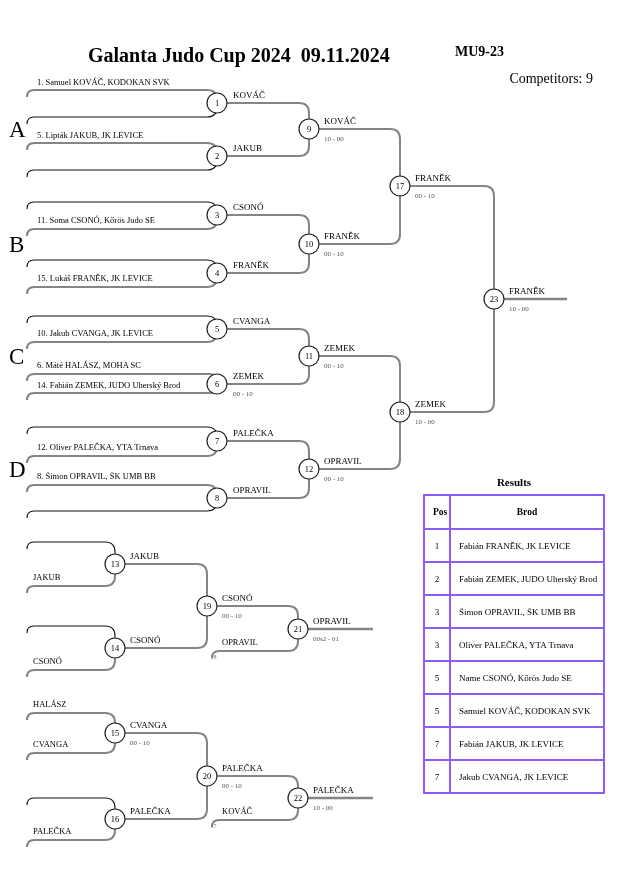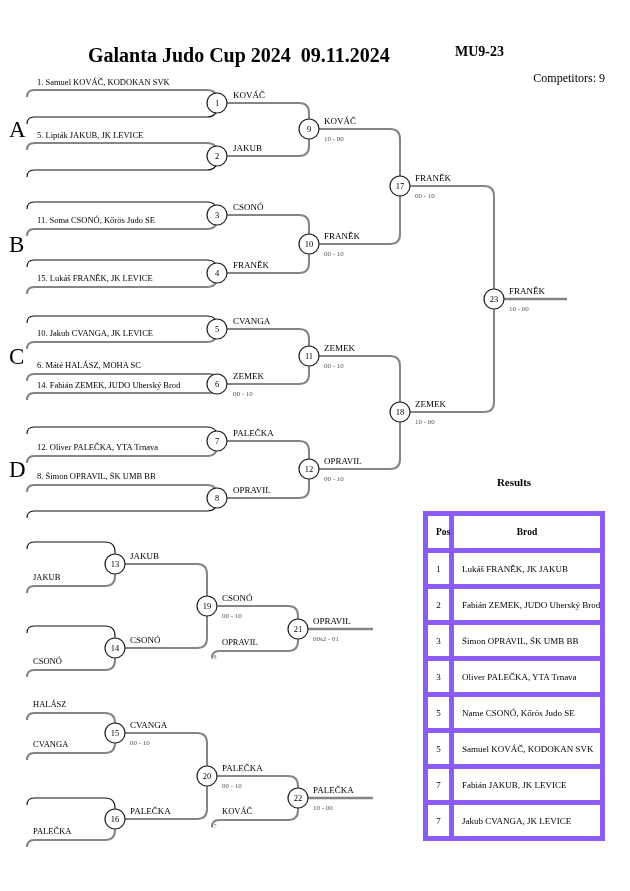--- a/index.html
+++ b/index.html
@@ -1,36 +1,36 @@
 <!DOCTYPE html>
 <html><head>
 <meta charset="utf-8">
 <style>
   html,body{margin:0;padding:0;background:#fff;}
   .page{position:relative;width:630px;height:891px;background:#fff;
         font-family:Liberation Serif, serif;color:#000;overflow:hidden;}
   .title{position:absolute;left:88px;top:44px;font-size:20px;font-weight:bold;white-space:pre;}
   .category{position:absolute;left:455px;top:44px;font-size:14px;font-weight:bold;}
-  .competitors{position:absolute;left:435px;top:71px;width:170px;text-align:right;font-size:12px;}
+  .competitors{position:absolute;left:423px;top:71px;width:170px;text-align:right;font-size:14px;}
   svg.bracket{position:absolute;left:0;top:0;}
   svg text{fill:#000;}
   .t-name{font-size:8.5px;}
   .t-win{font-size:9px;}
   .t-score{font-size:7px;fill:#555;}
   .t-num{font-size:8.5px;text-anchor:middle;}
   .t-pool{font-size:23px;}
   .t-ref{font-size:5.5px;fill:#777;}
   .ln-g{stroke:#858585;stroke-width:2;fill:none;}
   .ln-b{stroke:#111;stroke-width:1.1;fill:none;}
   .ln-f{stroke:#858585;stroke-width:2.6;fill:none;}
   .node{fill:#fff;stroke:#222;stroke-width:1.2;}
   .results-wrap{position:absolute;left:423px;top:476px;width:182px;}
-  .results-title{text-align:center;font-size:11px;font-weight:bold;margin-bottom:23px;}
+  .results-title{text-align:center;font-size:11px;font-weight:bold;margin-bottom:6px;}
   table.results{border-collapse:collapse;table-layout:fixed;width:182px;border:2px solid #000;}
-  table.results th,table.results td{border:5px solid #8b5cf6;font-size:9px;padding:8px;}
+  table.results th,table.results td{border:2px solid #8b5cf6;font-size:9px;padding:8px;}
   table.results th{height:16px;font-size:9.5px;font-weight:bold;text-align:center;}
   table.results td{height:15px;}
   .col-pos{width:26px;}
   td.pos{text-align:center;}
   td.name{padding-left:4px;white-space:nowrap;overflow:visible;}
 </style>
 </head>
 <body>
 
 <div class="page">
@@ -211,21 +211,21 @@
           <col class="col-pos">
           <col>
         </colgroup>
       <tbody>
           <tr>
         <th>Pos</th>
         <th>Brod</th>
       </tr>
       <tr>
         <td class="pos">1</td>
-        <td class="name">Lukáš FRANĚK, JK JAKUB</td>
+        <td class="name">Fabián FRANĚK, JK LEVICE</td>
       </tr>
       <tr>
         <td class="pos">2</td>
         <td class="name">Fabián ZEMEK, JUDO Uherský Brod</td>
       </tr>
       <tr>
         <td class="pos">3</td>
         <td class="name">Šimon OPRAVIL, ŠK UMB BB</td>
       </tr>
       <tr>

